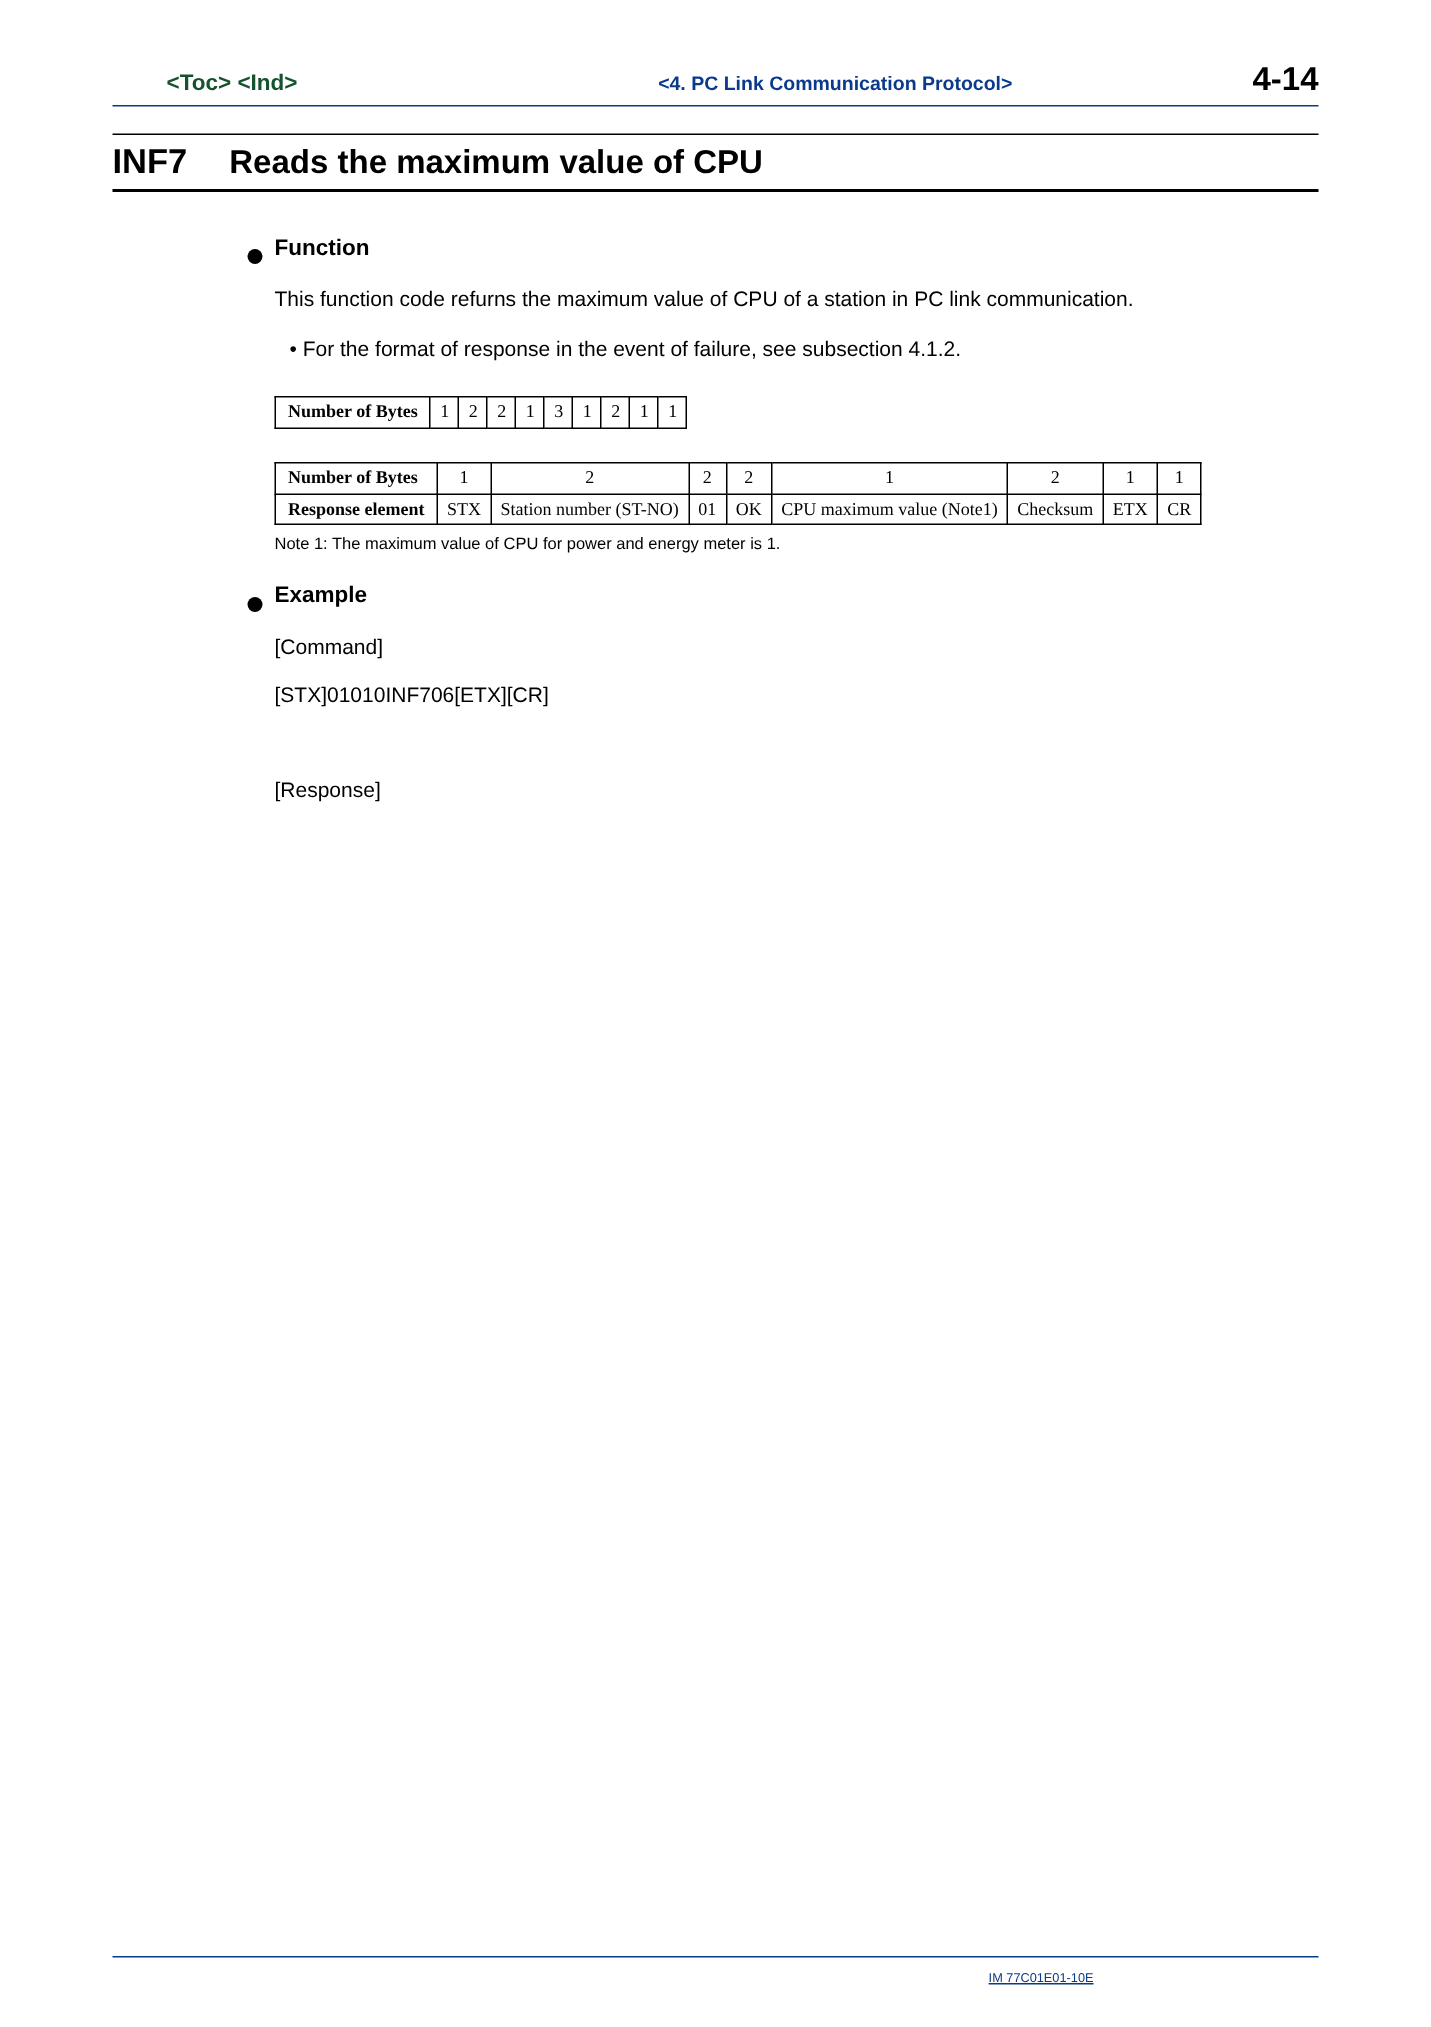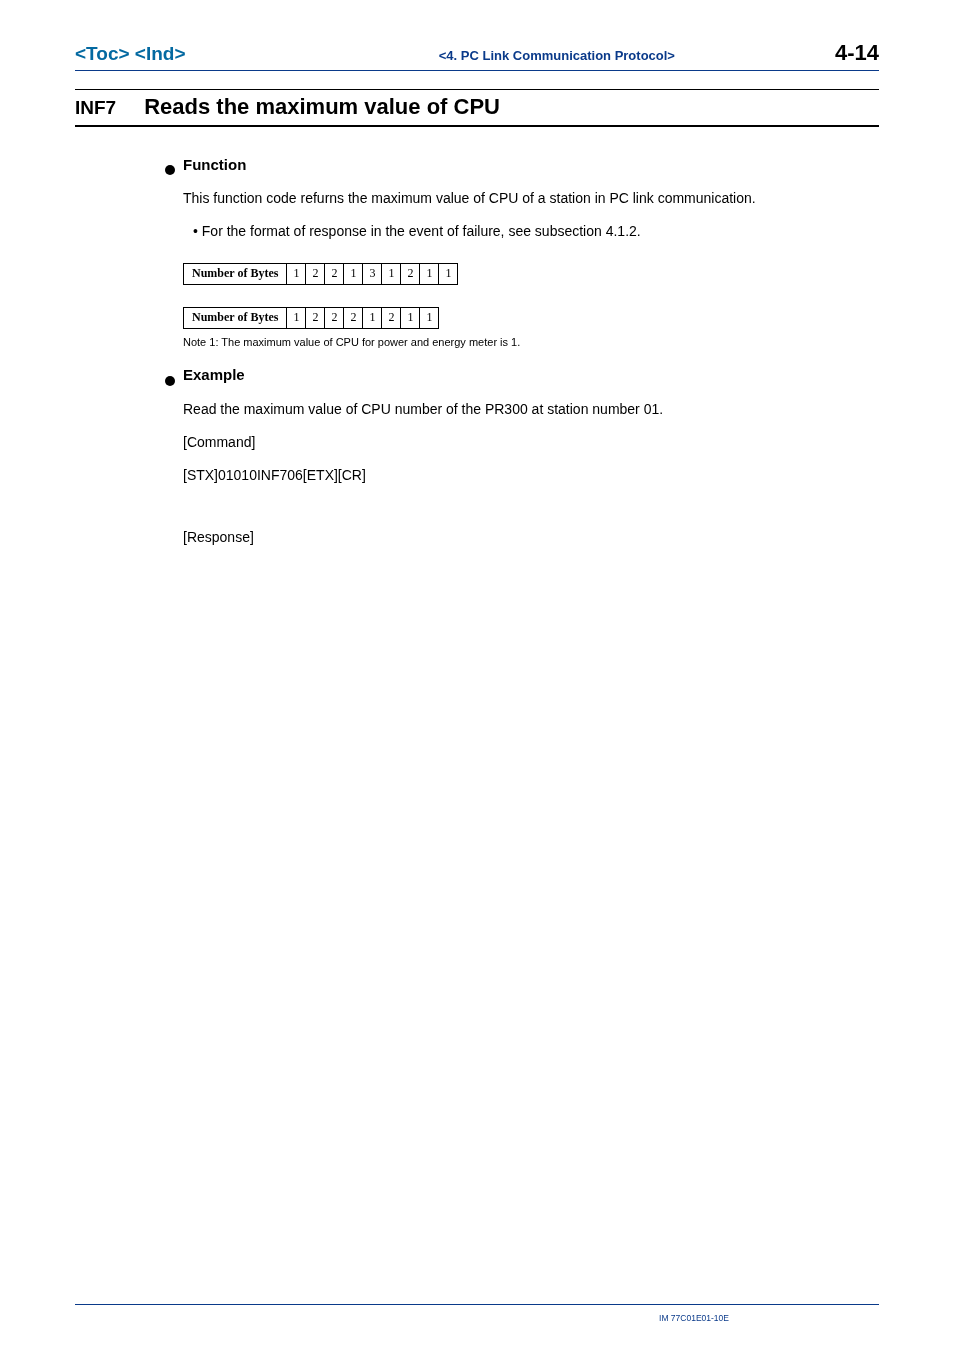--- a/index.html
+++ b/index.html
@@ -7,43 +7,43 @@
       margin: 0;
       padding: 40px 75px 30px 75px;
       font-family: Arial, Helvetica, sans-serif;
       font-size: 14px;
       color: #000;
       width: 954px;
       height: 1351px;
       position: relative;
     }
     .header-bar { display: flex; justify-content: space-between; align-items: baseline; margin-bottom: 4px; }
-    .nav-links { color: #0369a1; font-weight: bold; font-size: 19px; }
+    .nav-links { color: #14532d; font-weight: bold; font-size: 15px; margin-left: 36px; }
     .chapter-link { color: #0a3a8a; font-weight: bold; font-size: 13px; margin-right: 160px; }
     .page-no { color: #000; font-weight: bold; font-size: 22px; }
     .top-right { display: flex; align-items: baseline; }
     .hr-top { border: none; border-top: 1px solid #0a3a8a; margin: 0 0 18px 0; }
     .section-head { display: flex; align-items: baseline; border-top: 1px solid #000; border-bottom: 2px solid #000; padding: 4px 0 5px 0; margin-bottom: 28px; }
-    .sec-code { font-size: 19px; font-weight: bold; margin-right: 28px; }
+    .sec-code { font-size: 23px; font-weight: bold; margin-right: 28px; }
     .sec-title { font-size: 22px; font-weight: bold; }
     .content { margin-left: 108px; line-height: 1.35; }
     .sub-h { font-weight: bold; font-size: 15px; margin: 0 0 8px 0; display: flex; align-items: flex-end; }
     .bullet-circle { display: inline-block; width: 10px; height: 10px; border-radius: 50%; background: #000; margin-right: 8px; margin-left: -18px; }
     .para { margin-bottom: 6px; font-size: 14px; }
     .bullet-line { margin-left: 24px; margin-bottom: 22px; text-indent: -14px; }
     .tables-wrap { margin-bottom: 6px; }
     table.packet { border-collapse: collapse; font-size: 12px; margin-bottom: 22px; }
     table.packet td, table.packet th { border: 0.5px solid #000; padding: 3px 6px; text-align: center; vertical-align: middle; line-height: 1.15; font-family: Liberation Serif, serif; }
     table.packet .lbl { font-weight: bold; text-align: left; padding-left: 8px; padding-right: 8px; }
     .note { font-size: 11px; margin: -16px 0 16px 0; }
     .example-block { margin-top: 6px; }
     .uline { text-decoration: underline; }
     .footer { position: absolute; bottom: 28px; left: 75px; right: 75px; }
     .footer hr { border: none; border-top: 1px solid #0a3a8a; margin-bottom: 8px; }
-    .footer .docid { color: #0a3a8a; font-size: 8.5px; text-align: right; margin-right: 150px; }
+    .footer .docid { color: #0a3a8a; font-size: 8.5px; text-align: right; margin-right: 150px; text-decoration: underline; }
     .spacer-big { height: 24px; }
   </style>
 </head>
 <body>
 
 <div class="header-bar">
   <div class="nav-links">
     <span>&lt;Toc&gt;</span>
     <span>&lt;Ind&gt;</span>
   </div>
@@ -93,31 +93,41 @@
         <td class="lbl">Number of Bytes</td>
         <td>1</td>
         <td>2</td>
         <td>2</td>
         <td>2</td>
         <td>1</td>
         <td>2</td>
         <td>1</td>
         <td>1</td>
       </tr>
+      <tr>
+        <td class="lbl">Response element</td>
+        <td>STX</td>
+        <td style="text-align:left">Station number (ST-NO)</td>
+        <td>01</td>
+        <td>OK</td>
+        <td>CPU maximum value (Note1)</td>
+        <td style="text-align:left">Checksum</td>
+        <td>ETX</td>
+        <td>CR</td>
+      </tr>
     </tbody>
       </table>
     <div class="note">Note 1:    The maximum value of CPU for power and energy meter is 1.</div>
   </div>
 
   <div class="sub-h">
     <span class="bullet-circle"></span>
     <span>Example</span>
   </div>
   <div class="example-block">
-    <p class="para">Read the maximum value of CPU number of the PR300 at station number 01.</p>
     <p class="para">[Command]</p>
     <p class="para">[STX]01010INF706[ETX][CR]</p>
     <div class="spacer-big"></div>
     <p class="para">[Response]</p>
   </div>
 
 </div>
 
 <div class="footer">
   <hr>

